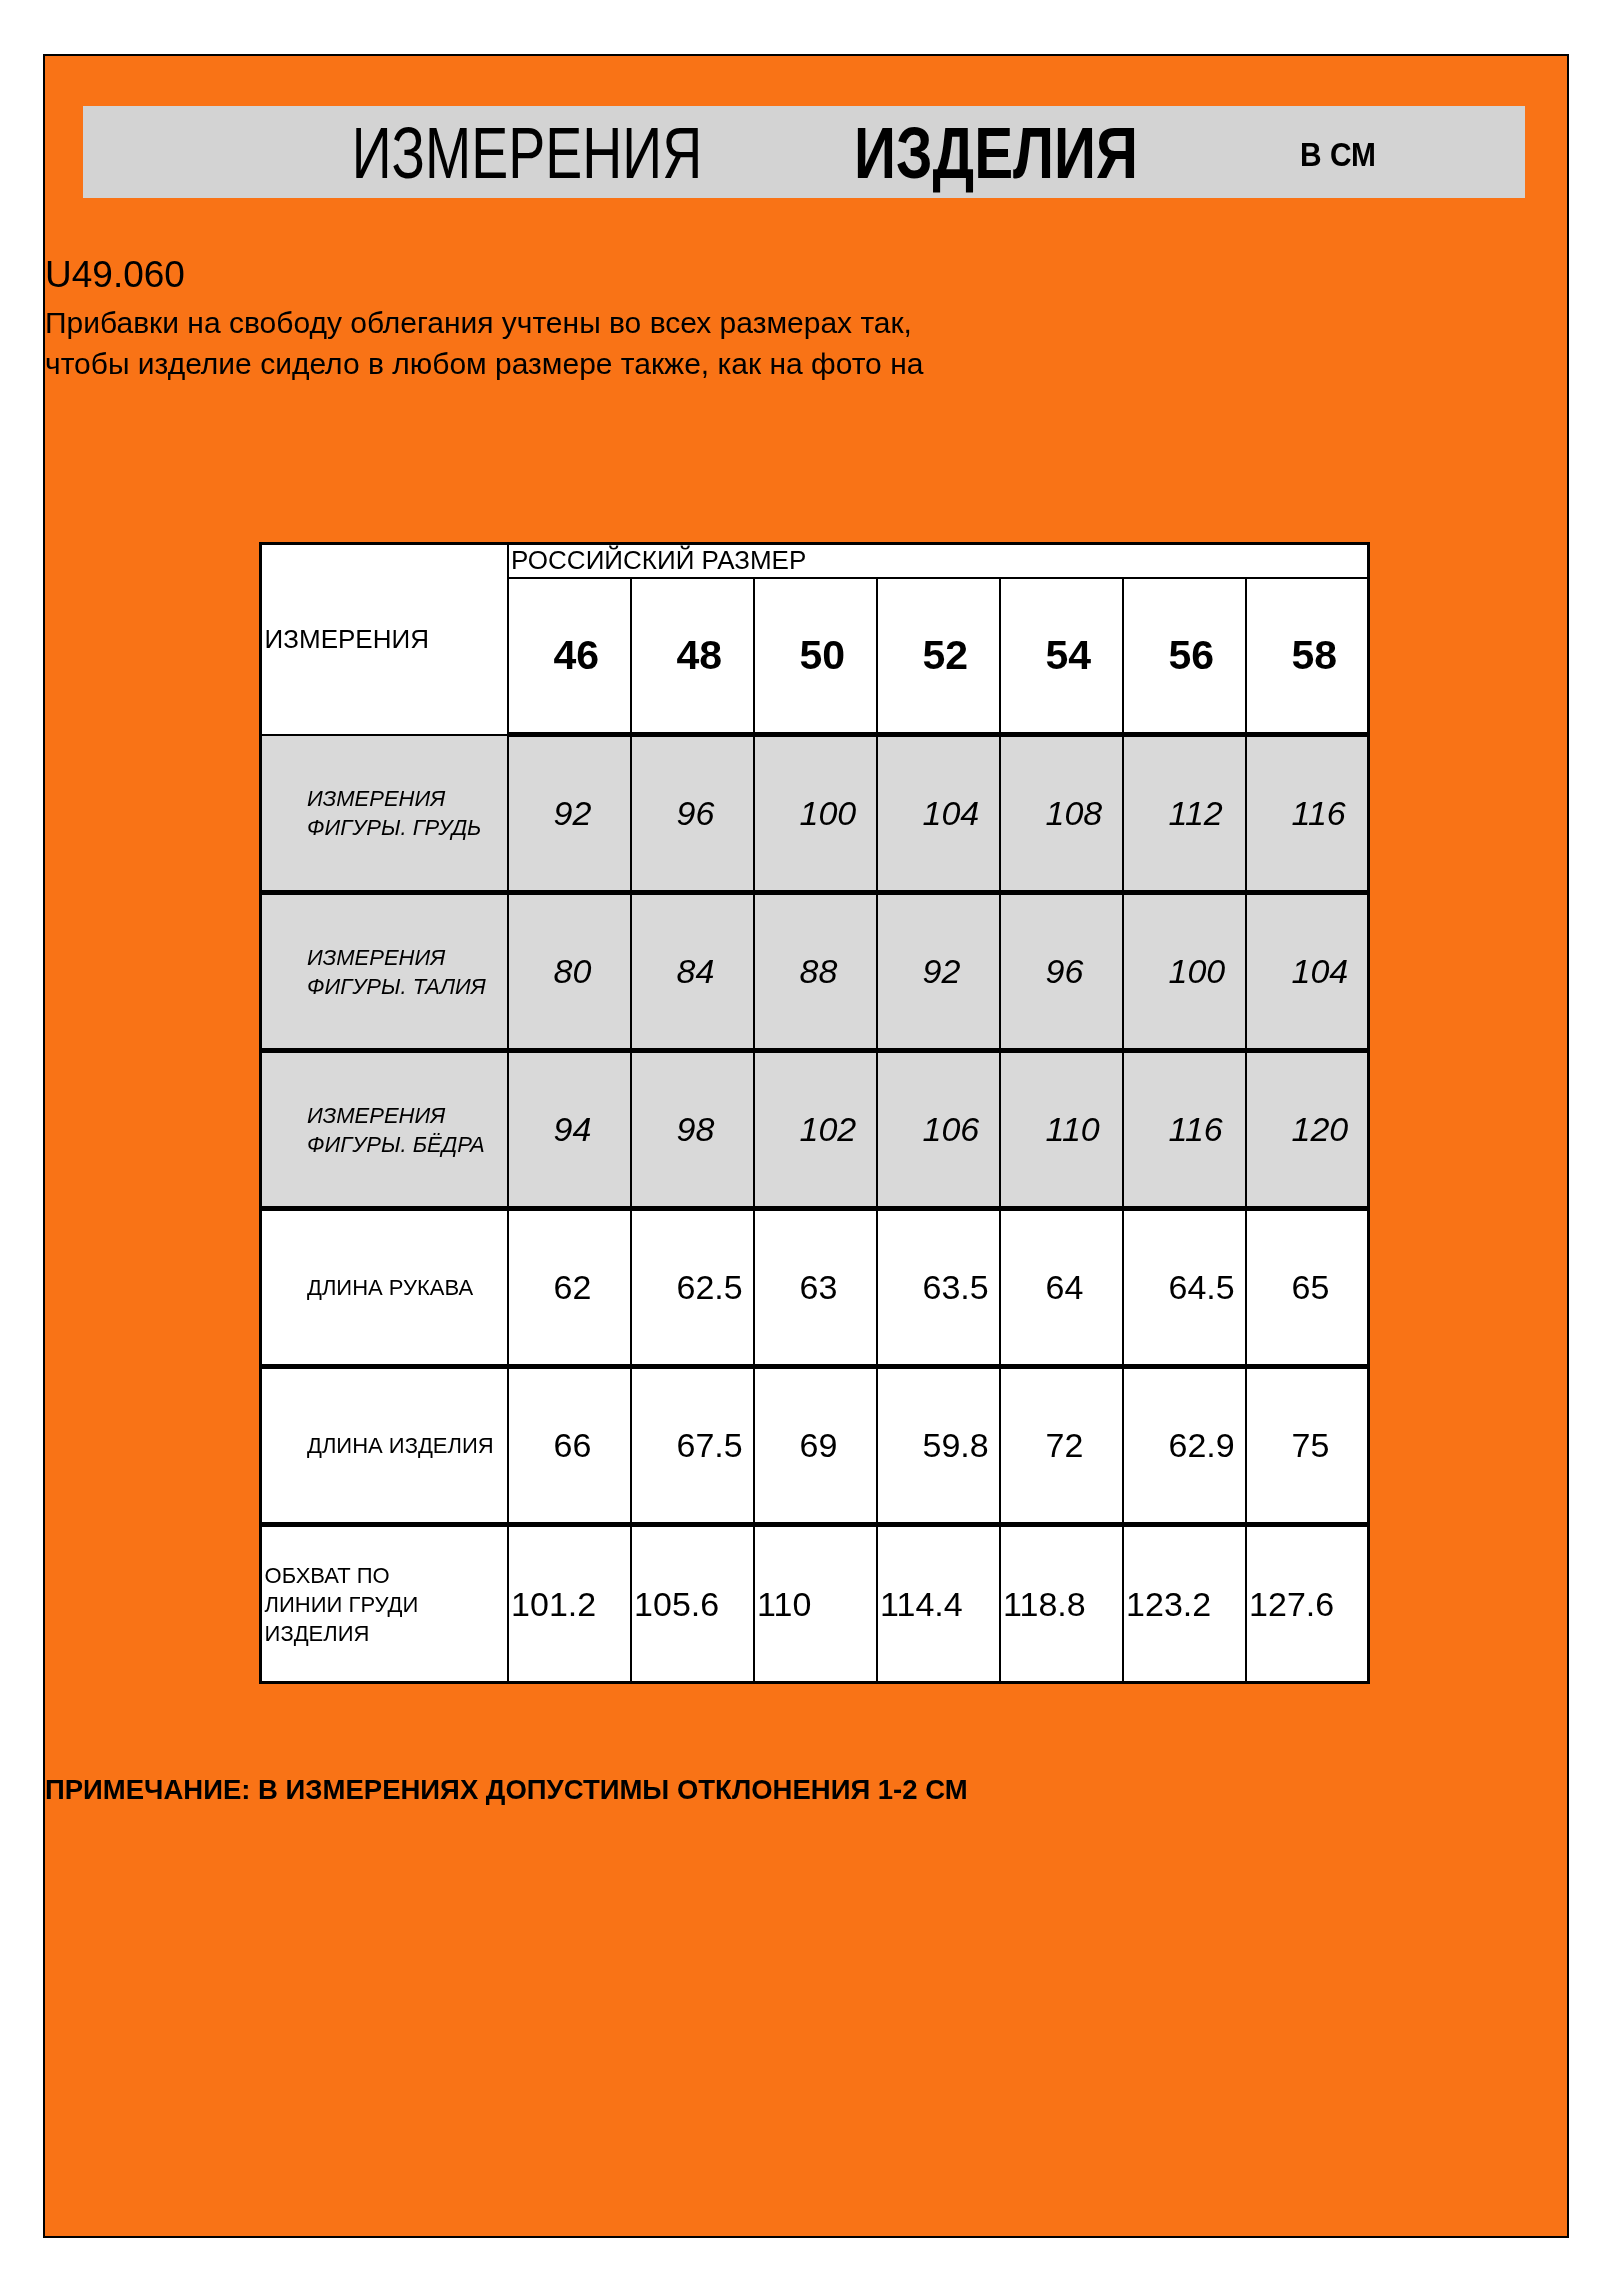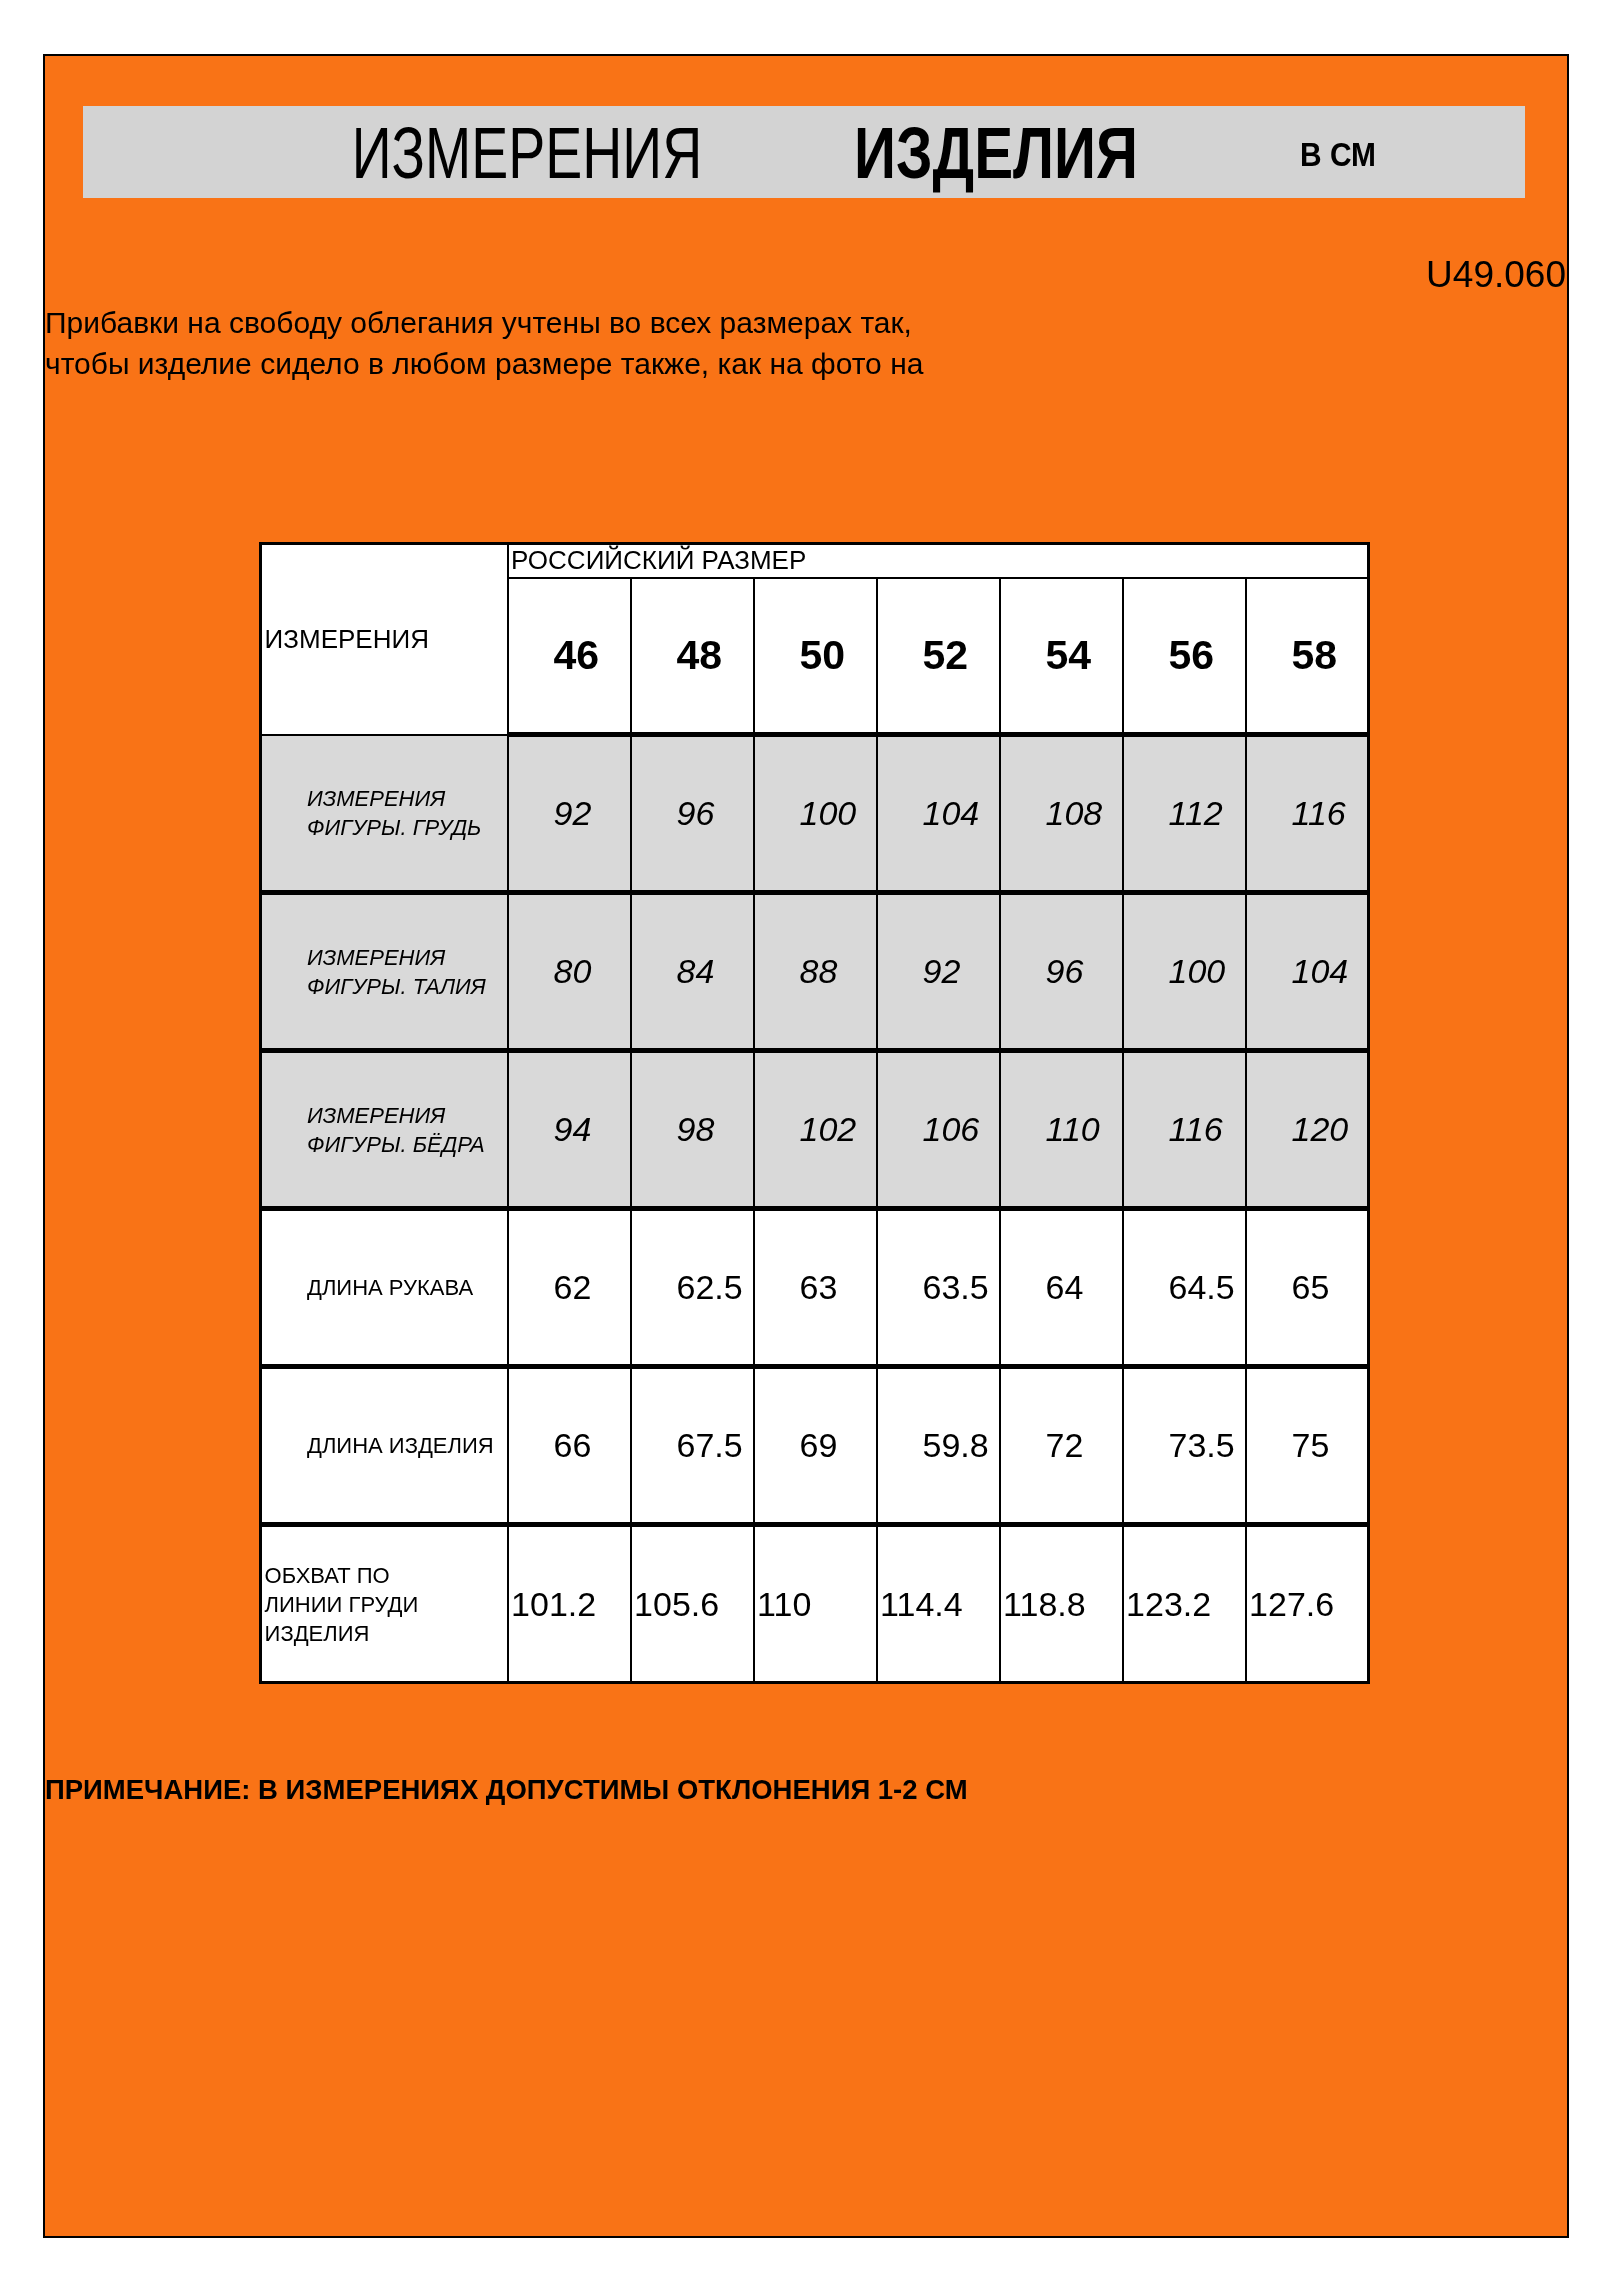--- a/index.html
+++ b/index.html
@@ -23,21 +23,21 @@
     width:1442px; height:92px;
     background:#d3d3d3;
   }
   .bar .w { position:absolute; top:50%; white-space:nowrap; line-height:1; }
   .w1 { left:444px;  font-size:73px; transform:translate(-50%,-50%) scaleX(.76); }
   .w2 { left:913px; font-size:73px; font-weight:bold; transform:translate(-50%,-50%) scaleX(.80); }
   .w3 { left:1255px; font-size:34px;  font-weight:bold; transform:translate(-50%,-44%) scaleX(.88); }
 
   .article {
     position:absolute; top:200px; left:0; width:1521px;
-    text-align:right; font-size:37px; line-height:1;
+    text-align:left; font-size:37px; line-height:1;
   }
   .desc {
     position:absolute; top:246px; left:0; width:1521px;
     font-size:30px; line-height:41px;
   }
   .desc div { white-space:nowrap; }
 
   table.size-table {
     position:absolute; left:214px; top:486px;
     border-collapse:collapse; table-layout:fixed;
@@ -177,21 +177,21 @@
         <td class="lbl">
           <div>ДЛИНА ИЗДЕЛИЯ</div>
           <div></div>
           <div></div>
         </td>
         <td class="val">66</td>
         <td class="val">67.5</td>
         <td class="val">69</td>
         <td class="val">59.8</td>
         <td class="val">72</td>
-        <td class="val">73.5</td>
+        <td class="val">62.9</td>
         <td class="val">75</td>
       </tr>
 
       <tr class="data">
         <td class="lbl">
           <div>ОБХВАТ ПО</div>
           <div>ЛИНИИ ГРУДИ</div>
           <div>ИЗДЕЛИЯ</div>
         </td>
         <td class="val">101.2</td>

